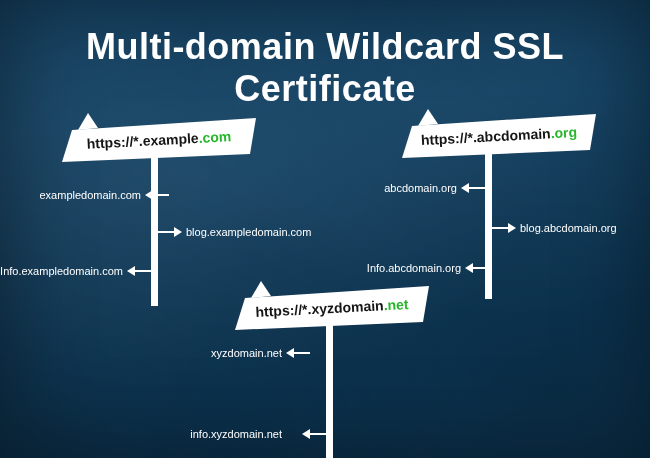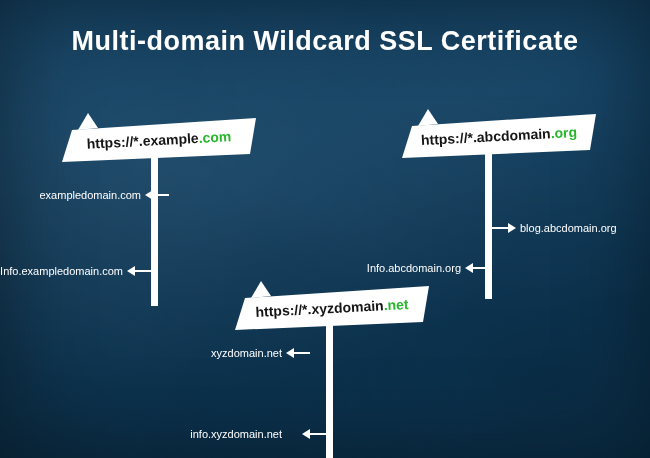--- a/index.html
+++ b/index.html
@@ -10,21 +10,21 @@
     background-image:
       radial-gradient(ellipse at 28% 38%, rgba(255,255,255,0.07), transparent 55%),
       radial-gradient(ellipse at 78% 18%, rgba(255,255,255,0.05), transparent 45%),
       radial-gradient(ellipse at 85% 85%, rgba(0,0,0,0.28), transparent 55%),
       radial-gradient(ellipse at 8% 95%, rgba(0,0,0,0.25), transparent 50%),
       linear-gradient(115deg, rgba(255,255,255,0.03) 0%, transparent 45%);
     box-shadow: inset 0 0 90px rgba(0,0,0,0.45);
   }
   .title {
     position:absolute; top:26px; left:0; width:100%; text-align:center;
-    color:#ffffff; font-size:27px; font-weight:bold; letter-spacing:0.5px;
+    color:#ffffff; font-size:36px; font-weight:bold; letter-spacing:0.5px;
   }
   .signpost { position:absolute; }
   .pole { position:absolute; width:7px; background:#ffffff; }
   .banner { position:absolute; width:198px; height:60px; }
   .banner svg { display:block; }
   .banner polygon { fill: var(--banner, #ffffff); }
   .banner-text {
     position:absolute; left:6px; right:6px; top:12px; height:36px;
     display:flex; align-items:center; justify-content:center;
     font-size:14px; font-weight:bold; color: var(--banner-text, #151515);
@@ -53,20 +53,27 @@
     <div class="pole" style="left:151px; top:40px; height:158px;"></div>
 
     <div class="item" style="top:87px; right:161px;">
       <span class="label">exampledomain.com</span>
       <span class="arrow">
         <span class="head-left"></span>
         <span class="line"></span>
       </span>
     </div>
 
+    <div class="item" style="top:124px; left:158px;">
+      <span class="arrow">
+        <span class="line"></span>
+        <span class="head-right"></span>
+      </span>
+      <span class="label">blog.exampledomain.com</span>
+    </div>
 
     <div class="item" style="top:163px; right:179px;">
       <span class="label">Info.exampledomain.com</span>
       <span class="arrow">
         <span class="head-left"></span>
         <span class="line"></span>
       </span>
     </div>
 
     <div class="banner" style="left:60px; top:2px;">
@@ -77,20 +84,27 @@
       <div class="banner-text">
         <span>https://*.example</span>
           <span class="tld">.com</span>
       </div>
     </div>
   </div>
 
   <div class="signpost" style="left:358px; top:104px; width:292px; height:205px;">
     <div class="pole" style="left:127px; top:40px; height:155px;"></div>
 
+    <div class="item" style="top:84px; right:165px;">
+      <span class="label">abcdomain.org</span>
+      <span class="arrow">
+        <span class="head-left"></span>
+        <span class="line"></span>
+      </span>
+    </div>
 
     <div class="item" style="top:124px; left:134px;">
       <span class="arrow">
         <span class="line"></span>
         <span class="head-right"></span>
       </span>
       <span class="label">blog.abcdomain.org</span>
     </div>
 
     <div class="item" style="top:164px; right:161px;">

